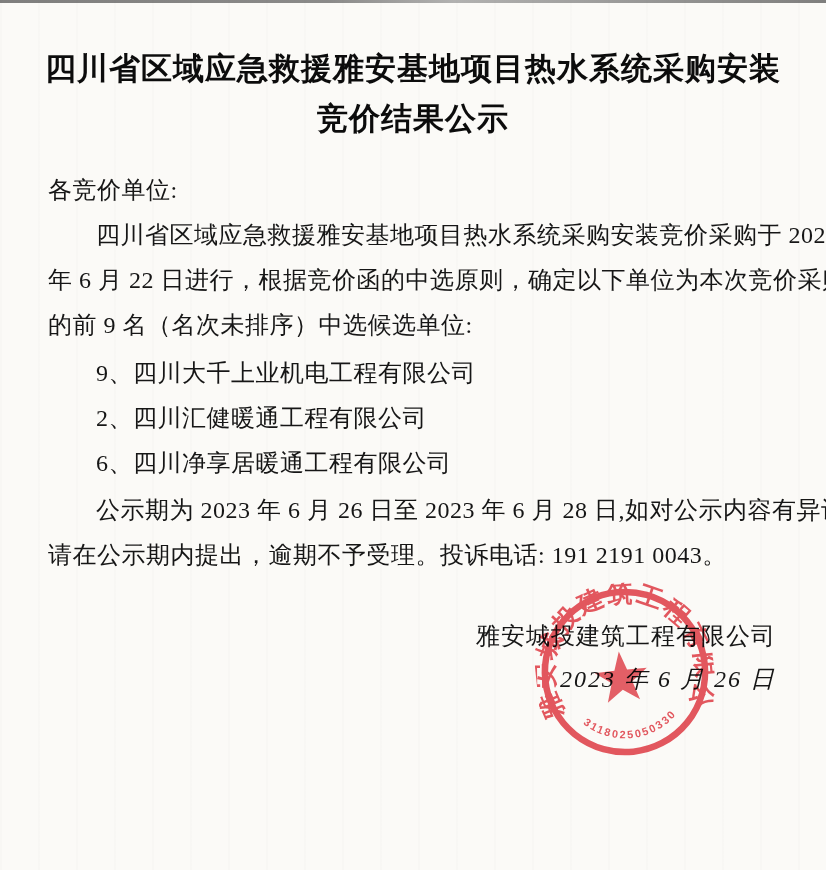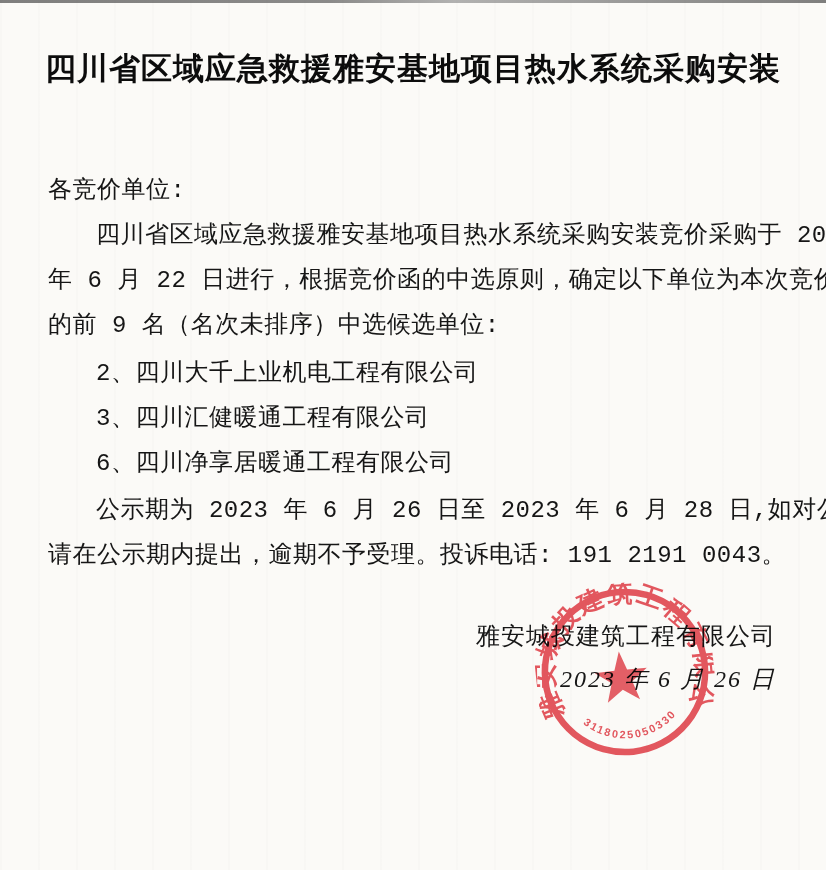--- a/index.html
+++ b/index.html
@@ -29,21 +29,21 @@
     text-align:center;
     font-family:"Liberation Sans", sans-serif;
     font-weight:900;
     font-size:31px;line-height:50px;
     letter-spacing:1px;
     color:#0c0c0c;
   }
   .title span{display:block;}
   .body-text{
     position:absolute;top:168px;left:48px;width:732px;
-    font-size:24px;line-height:45px;letter-spacing:.5px;font-family:Liberation Mono, monospace;
+    font-size:24px;line-height:45px;letter-spacing:.5px;
   }
   .line{white-space:nowrap;height:45px;}
   .indent{text-indent:48px;}
   .winners{margin-top:3px;}
   .winners .line{padding-left:48px;}
   .para2{margin-top:2px;}
   .signature{
     position:absolute;top:615px;right:50px;
     text-align:right;
     font-size:24px;line-height:43px;letter-spacing:1px;
@@ -63,32 +63,33 @@
 </style>
 </head>
 <body>
 
 <div class="page">
 
   <div class="top-edge"></div>
 
   <h1 class="title">
     <span>四川省区域应急救援雅安基地项目热水系统采购安装</span>
+    <span>竞价结果公示</span>
   </h1>
 
   <div class="body-text">
     <div class="line">各竞价单位:</div>
 
     <div class="line indent">四川省区域应急救援雅安基地项目热水系统采购安装竞价采购于 2023</div>
     <div class="line">年 6 月 22 日进行，根据竞价函的中选原则，确定以下单位为本次竞价采购</div>
     <div class="line">的前 9 名（名次未排序）中选候选单位:</div>
 
     <div class="winners">
-      <div class="line">2、四川大千上业机电工程有限公司</div>
-      <div class="line">3、四川汇健暖通工程有限公司</div>
+      <div class="line">9、四川大千上业机电工程有限公司</div>
+      <div class="line">2、四川汇健暖通工程有限公司</div>
       <div class="line">6、四川净享居暖通工程有限公司</div>
     </div>
 
     <div class="para2">
       <div class="line indent">公示期为 2023 年 6 月 26 日至 2023 年 6 月 28 日,如对公示内容有异议，</div>
       <div class="line">请在公示期内提出，逾期不予受理。投诉电话: 191 2191 0043。</div>
     </div>
   </div>
 
   <div class="signature">

